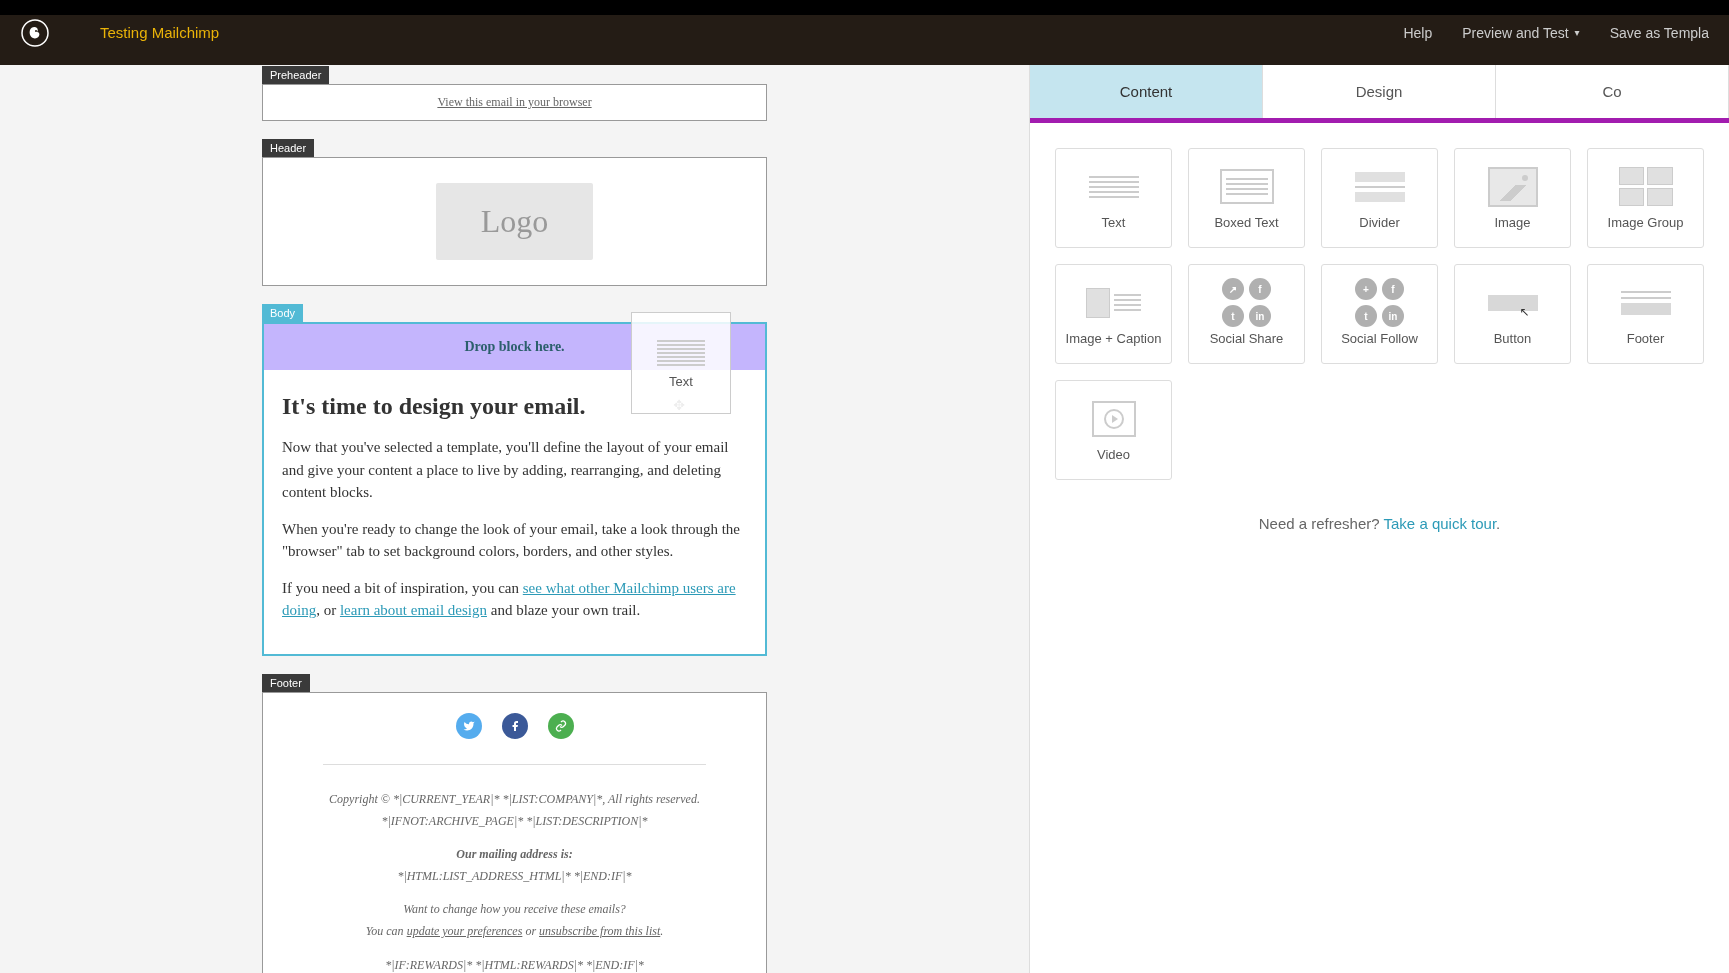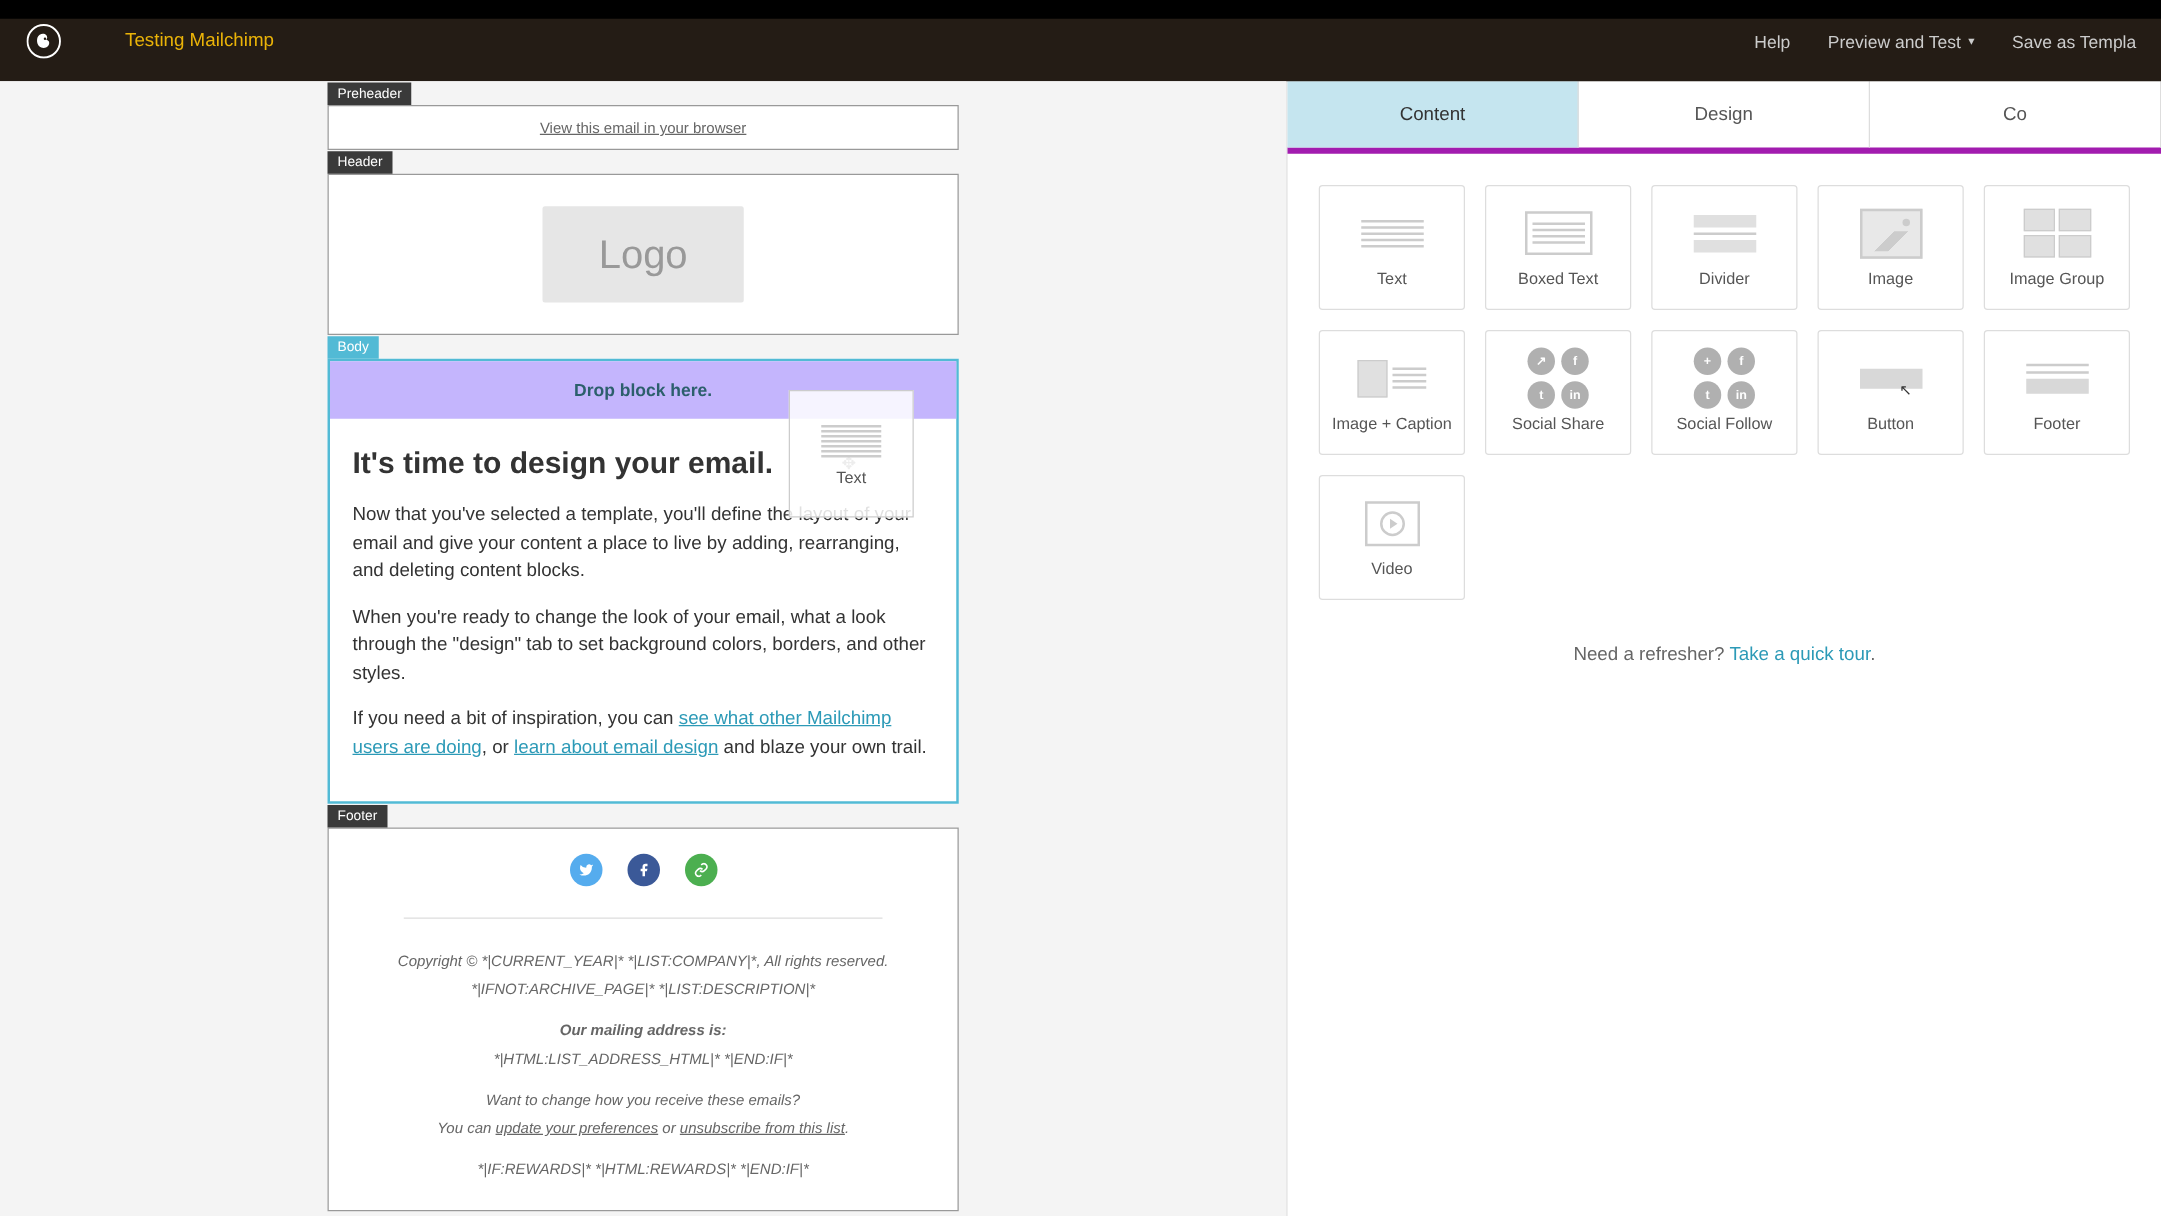--- a/index.html
+++ b/index.html
@@ -16,21 +16,21 @@
   
   
   .main { display: flex; height: calc(100% - 65px); }
   .canvas-pane { flex: 1; overflow: auto; padding: 0 20px; position: relative; background: #f4f4f4; }
   .right-panel { width: 700px; background: #fff; border-left: 1px solid #ddd; display: flex; flex-direction: column; }
   
   
   .email-canvas { width: 505px; margin: 0 auto; }
   .section-label { display: inline-block; background: #3a3a3a; color: #fff; font-size: 11px; padding: 3px 8px; position: relative; }
   .section-label.body { background: #52bad5; }
-  .email-block { border: 1px solid #999; background: #fff; margin-bottom: 0; }
+  .email-block { border: 1px solid #999; background: #fff; margin-bottom: 17px; font-family: Liberation Serif, serif; }
   .preheader-block { padding: 10px; text-align: center; font-size: 12px; }
   .preheader-block a { color: #666; text-decoration: underline; }
   .header-block { padding: 25px; text-align: center; }
   .logo-placeholder { display: inline-block; background: #e6e6e6; color: #999; font-size: 32px; font-weight: 500; padding: 20px 45px; border-radius: 2px; }
   .body-block { border: 2px solid #52bad5; }
   .drop-zone { background: #c4b5fd; text-align: center; padding: 15px; color: #2c5f6c; font-weight: bold; font-size: 14px; }
   .body-content { padding: 18px; font-size: 15px; color: #333; line-height: 1.5; position: relative; }
   .body-content h2 { font-size: 24px; font-weight: bold; margin-bottom: 12px; }
   .body-content p { margin-bottom: 14px; }
   .body-content a { color: #2c9ab7; text-decoration: underline; }
@@ -123,21 +123,21 @@
         <span class="logo-placeholder">Logo</span>
       </div>
       
       <div class="section-label body">Body</div>
       <div class="email-block body-block">
         <div class="drop-zone">Drop block here.</div>
         <div class="body-content">
           <span class="drag-handle">✥</span>
           <h2>It's time to design your email.</h2>
           <p>Now that you've selected a template, you'll define the layout of your email and give your content a place to live by adding, rearranging, and deleting content blocks.</p>
-          <p>When you're ready to change the look of your email, what a look through the "design" tab to set background colors, borders, and other styles.</p>
+          <p>When you're ready to change the look of your email, take a look through the "browser" tab to set background colors, borders, and other styles.</p>
           <p>
             <span>If you need a bit of inspiration, you can </span><a href="#">see what other Mailchimp users are doing</a><span>, or </span><a href="#">learn about email design</a><span> and blaze your own trail.</span>
           </p>
         </div>
       </div>
       
       <div class="section-label">Footer</div>
       <div class="email-block footer-block">
         <div class="social-row">
           <div class="social-btn" style="background:#55acee">

